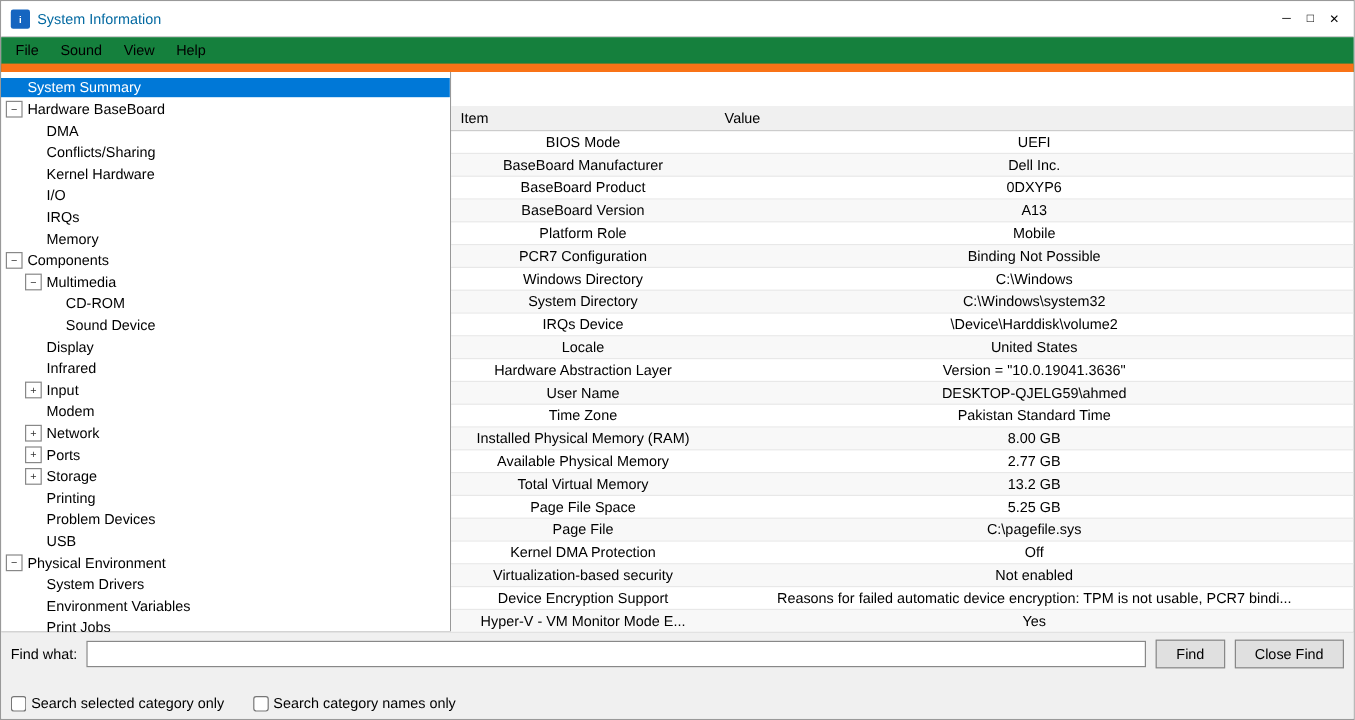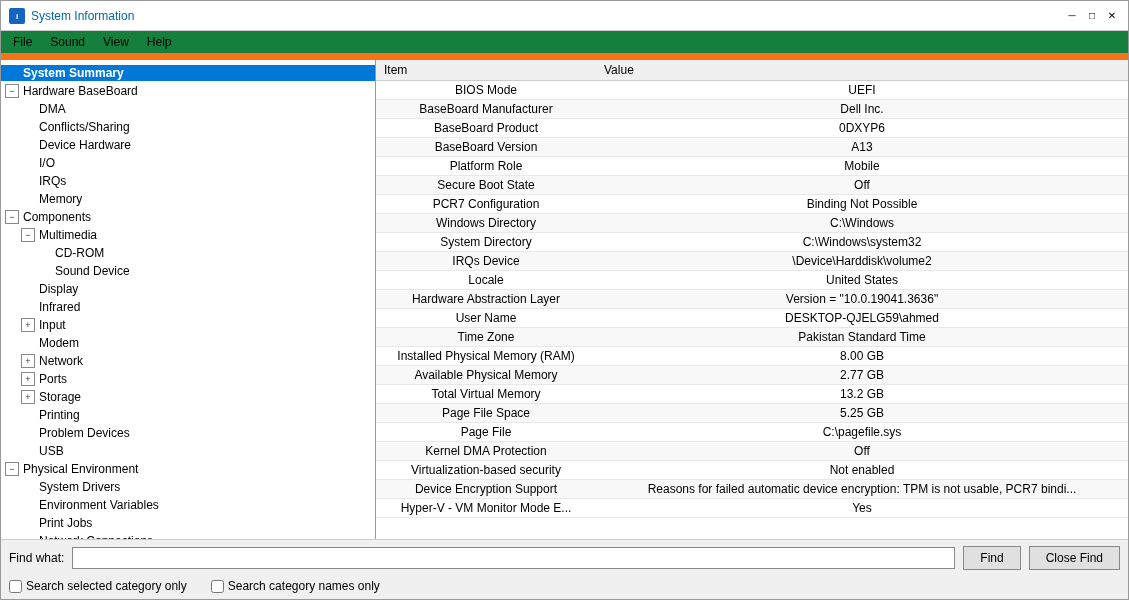--- a/index.html
+++ b/index.html
@@ -127,36 +127,36 @@
       color: #333;
     }
     .tree-label {
       font-size: 12px;
       color: #000;
       padding-left: 2px;
     }
     .tree-item.selected > .tree-item-content {
       background: #0078d7;
       color: #fff;
-      font-weight: bold;
     }
     .tree-item.selected > .tree-item-content .tree-label {
       color: #fff;
     }
     .right-panel {
       flex: 1;
       background: #fff;
       overflow: hidden;
       display: flex;
       flex-direction: column;
     }
     .data-table {
       flex: 1;
       overflow-y: auto;
       overflow-x: hidden;
+      margin-top: 28px;
     }
     .data-table::-webkit-scrollbar {
       width: 14px;
     }
     .data-table::-webkit-scrollbar-track {
       background: #f0f0f0;
       border-left: 1px solid #ccc;
     }
     .data-table::-webkit-scrollbar-thumb {
       background: #c0c0c0;
@@ -193,21 +193,21 @@
     .col-value { }
     .bottom-bar {
       border-top: 1px solid #ccc;
       background: #f0f0f0;
       padding: 6px 8px;
     }
     .find-row {
       display: flex;
       align-items: center;
       gap: 8px;
-      margin-bottom: 9px;
+      margin-bottom: 22px;
     }
     .find-label {
       font-size: 12px;
       white-space: nowrap;
     }
     .find-input {
       flex: 1;
       height: 22px;
       border: 1px solid #888;
       padding: 2px 4px;
@@ -296,21 +296,21 @@
               <div class="tree-item-content">
                 <span class="tree-indent"></span>
                 <span style="width: 16px; display: inline-block;"></span>
                 <span class="tree-label">Conflicts/Sharing</span>
               </div>
             </div>
             <div class="tree-item">
               <div class="tree-item-content">
                 <span class="tree-indent"></span>
                 <span style="width: 16px; display: inline-block;"></span>
-                <span class="tree-label">Device Hardware</span>
+                <span class="tree-label">Kernel Hardware</span>
               </div>
             </div>
             <div class="tree-item">
               <div class="tree-item-content">
                 <span class="tree-indent"></span>
                 <span style="width: 16px; display: inline-block;"></span>
                 <span class="tree-label">I/O</span>
               </div>
             </div>
             <div class="tree-item">
@@ -486,24 +486,20 @@
                 <td class="col-item">BaseBoard Product</td>
                 <td class="col-value">0DXYP6</td>
               </tr>
               <tr>
                 <td class="col-item">BaseBoard Version</td>
                 <td class="col-value">A13</td>
               </tr>
               <tr>
                 <td class="col-item">Platform Role</td>
                 <td class="col-value">Mobile</td>
-              </tr>
-              <tr>
-                <td class="col-item">Secure Boot State</td>
-                <td class="col-value">Off</td>
               </tr>
               <tr>
                 <td class="col-item">PCR7 Configuration</td>
                 <td class="col-value">Binding Not Possible</td>
               </tr>
               <tr>
                 <td class="col-item">Windows Directory</td>
                 <td class="col-value">C:\Windows</td>
               </tr>
               <tr>

